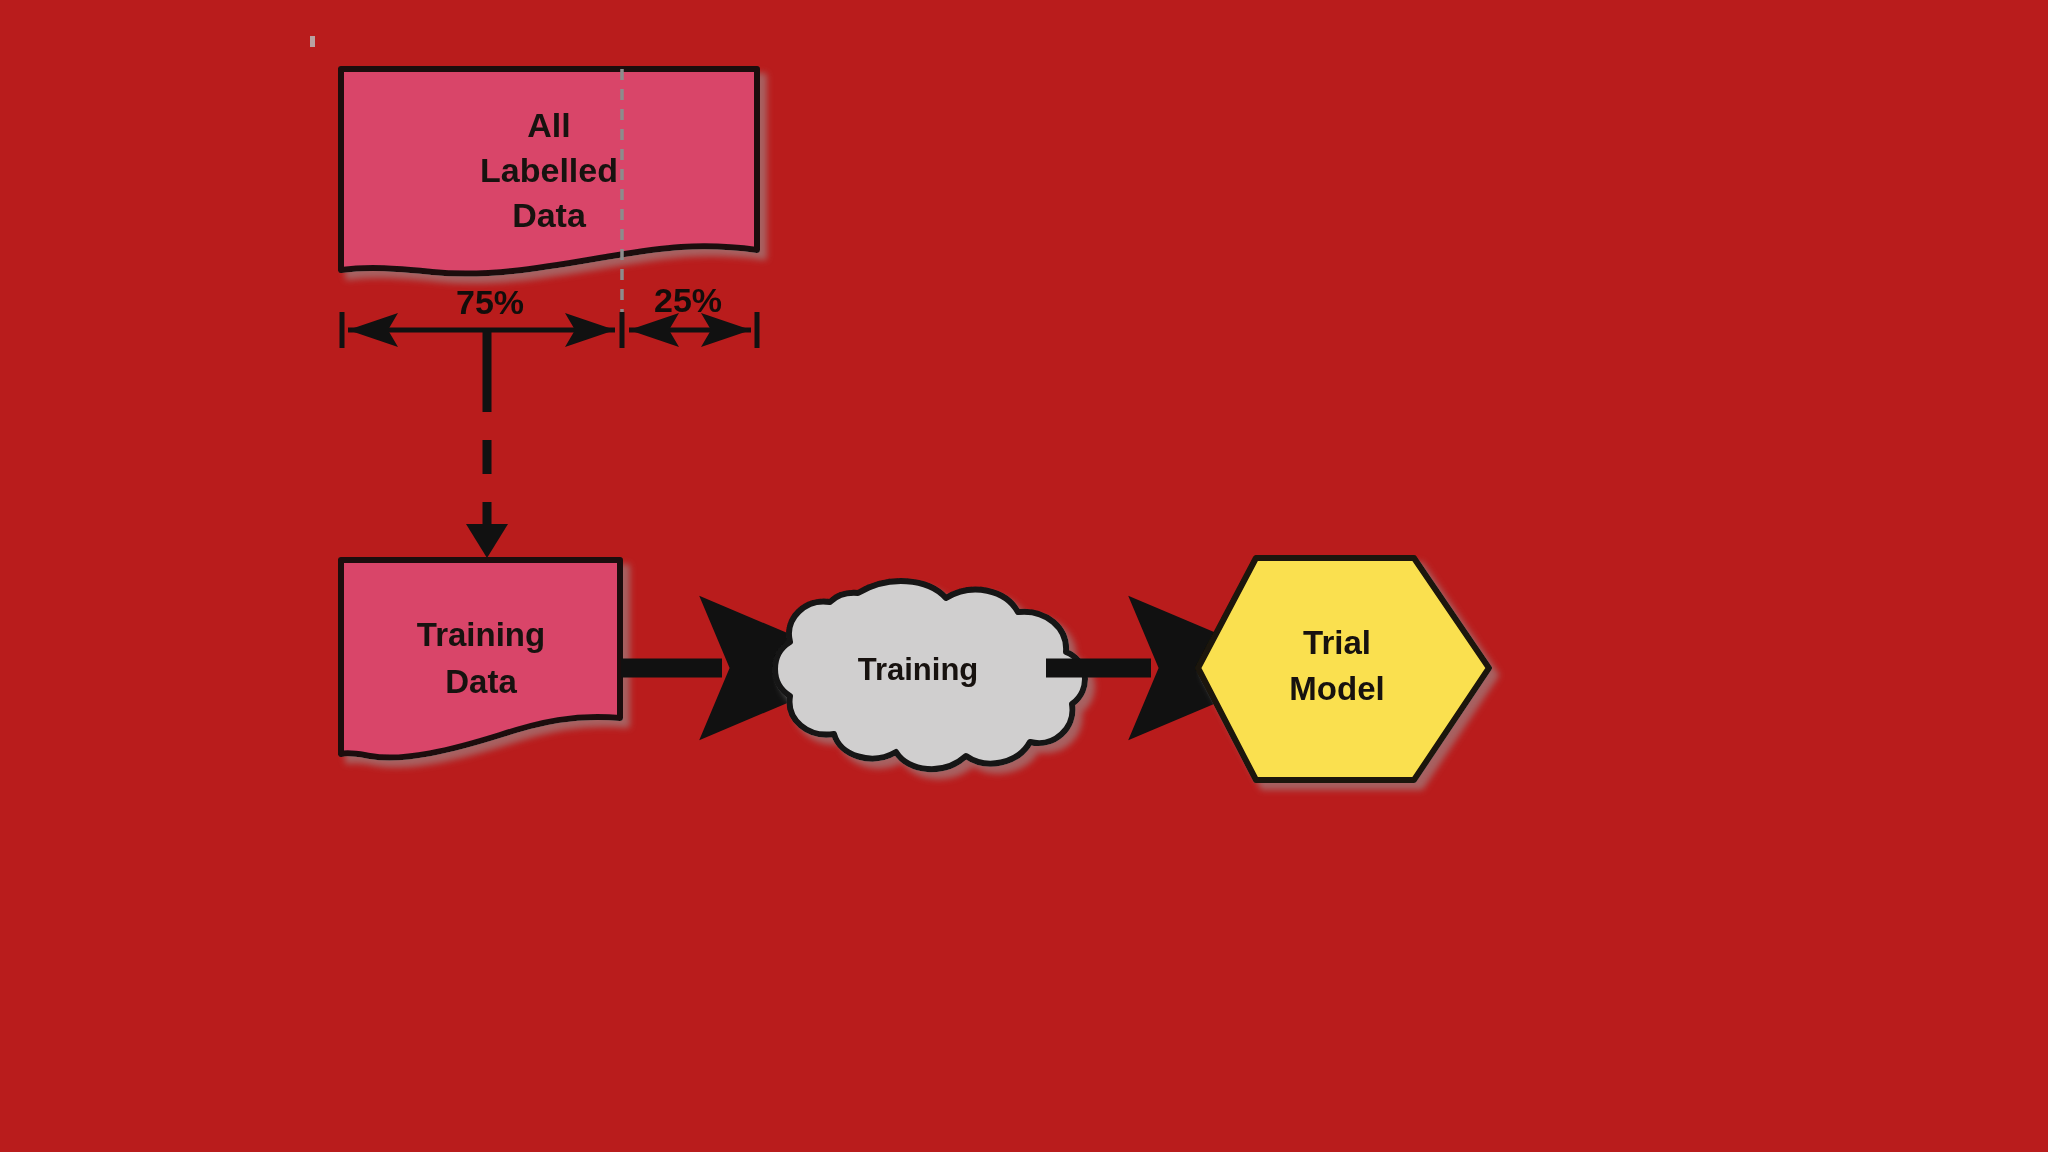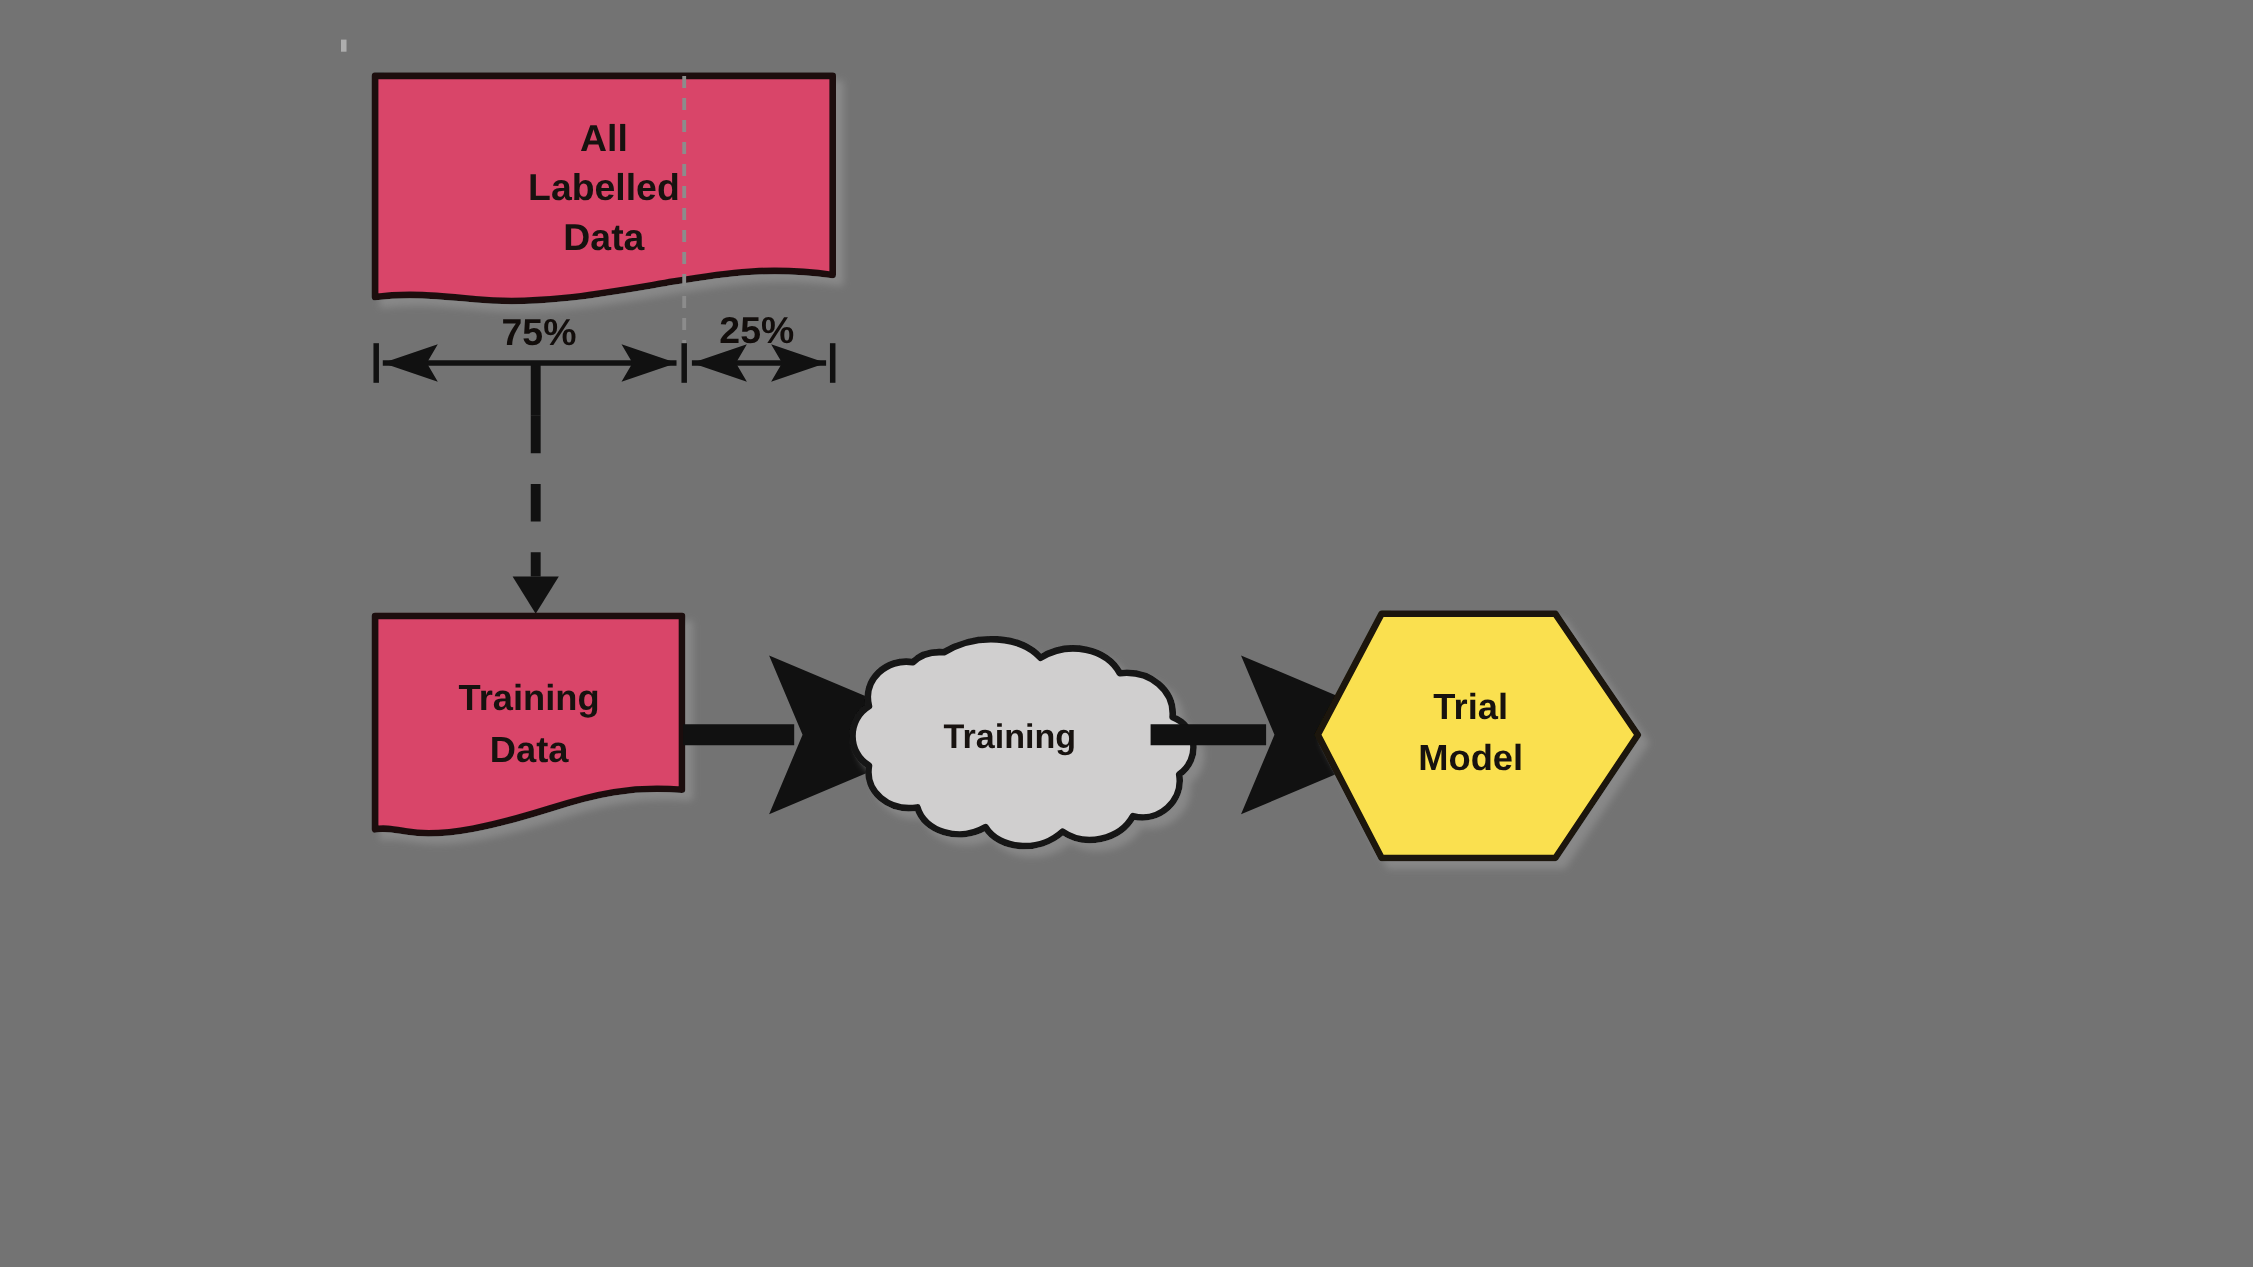--- a/index.html
+++ b/index.html
@@ -11,21 +11,21 @@
   body {
     width: 2048px;
     height: 1152px;
     overflow: hidden;
     font-family: "Liberation Sans", sans-serif;
   }
   #diagram-root {
     position: relative;
     width: 2048px;
     height: 1152px;
-    background: #737373;
+    background: #b91c1c;
   }
   #flow-svg {
     display: block;
     width: 2048px;
     height: 1152px;
   }
   .shape-label {
     font-family: "Liberation Sans", sans-serif;
     font-weight: bold;
     fill: #17120f;

